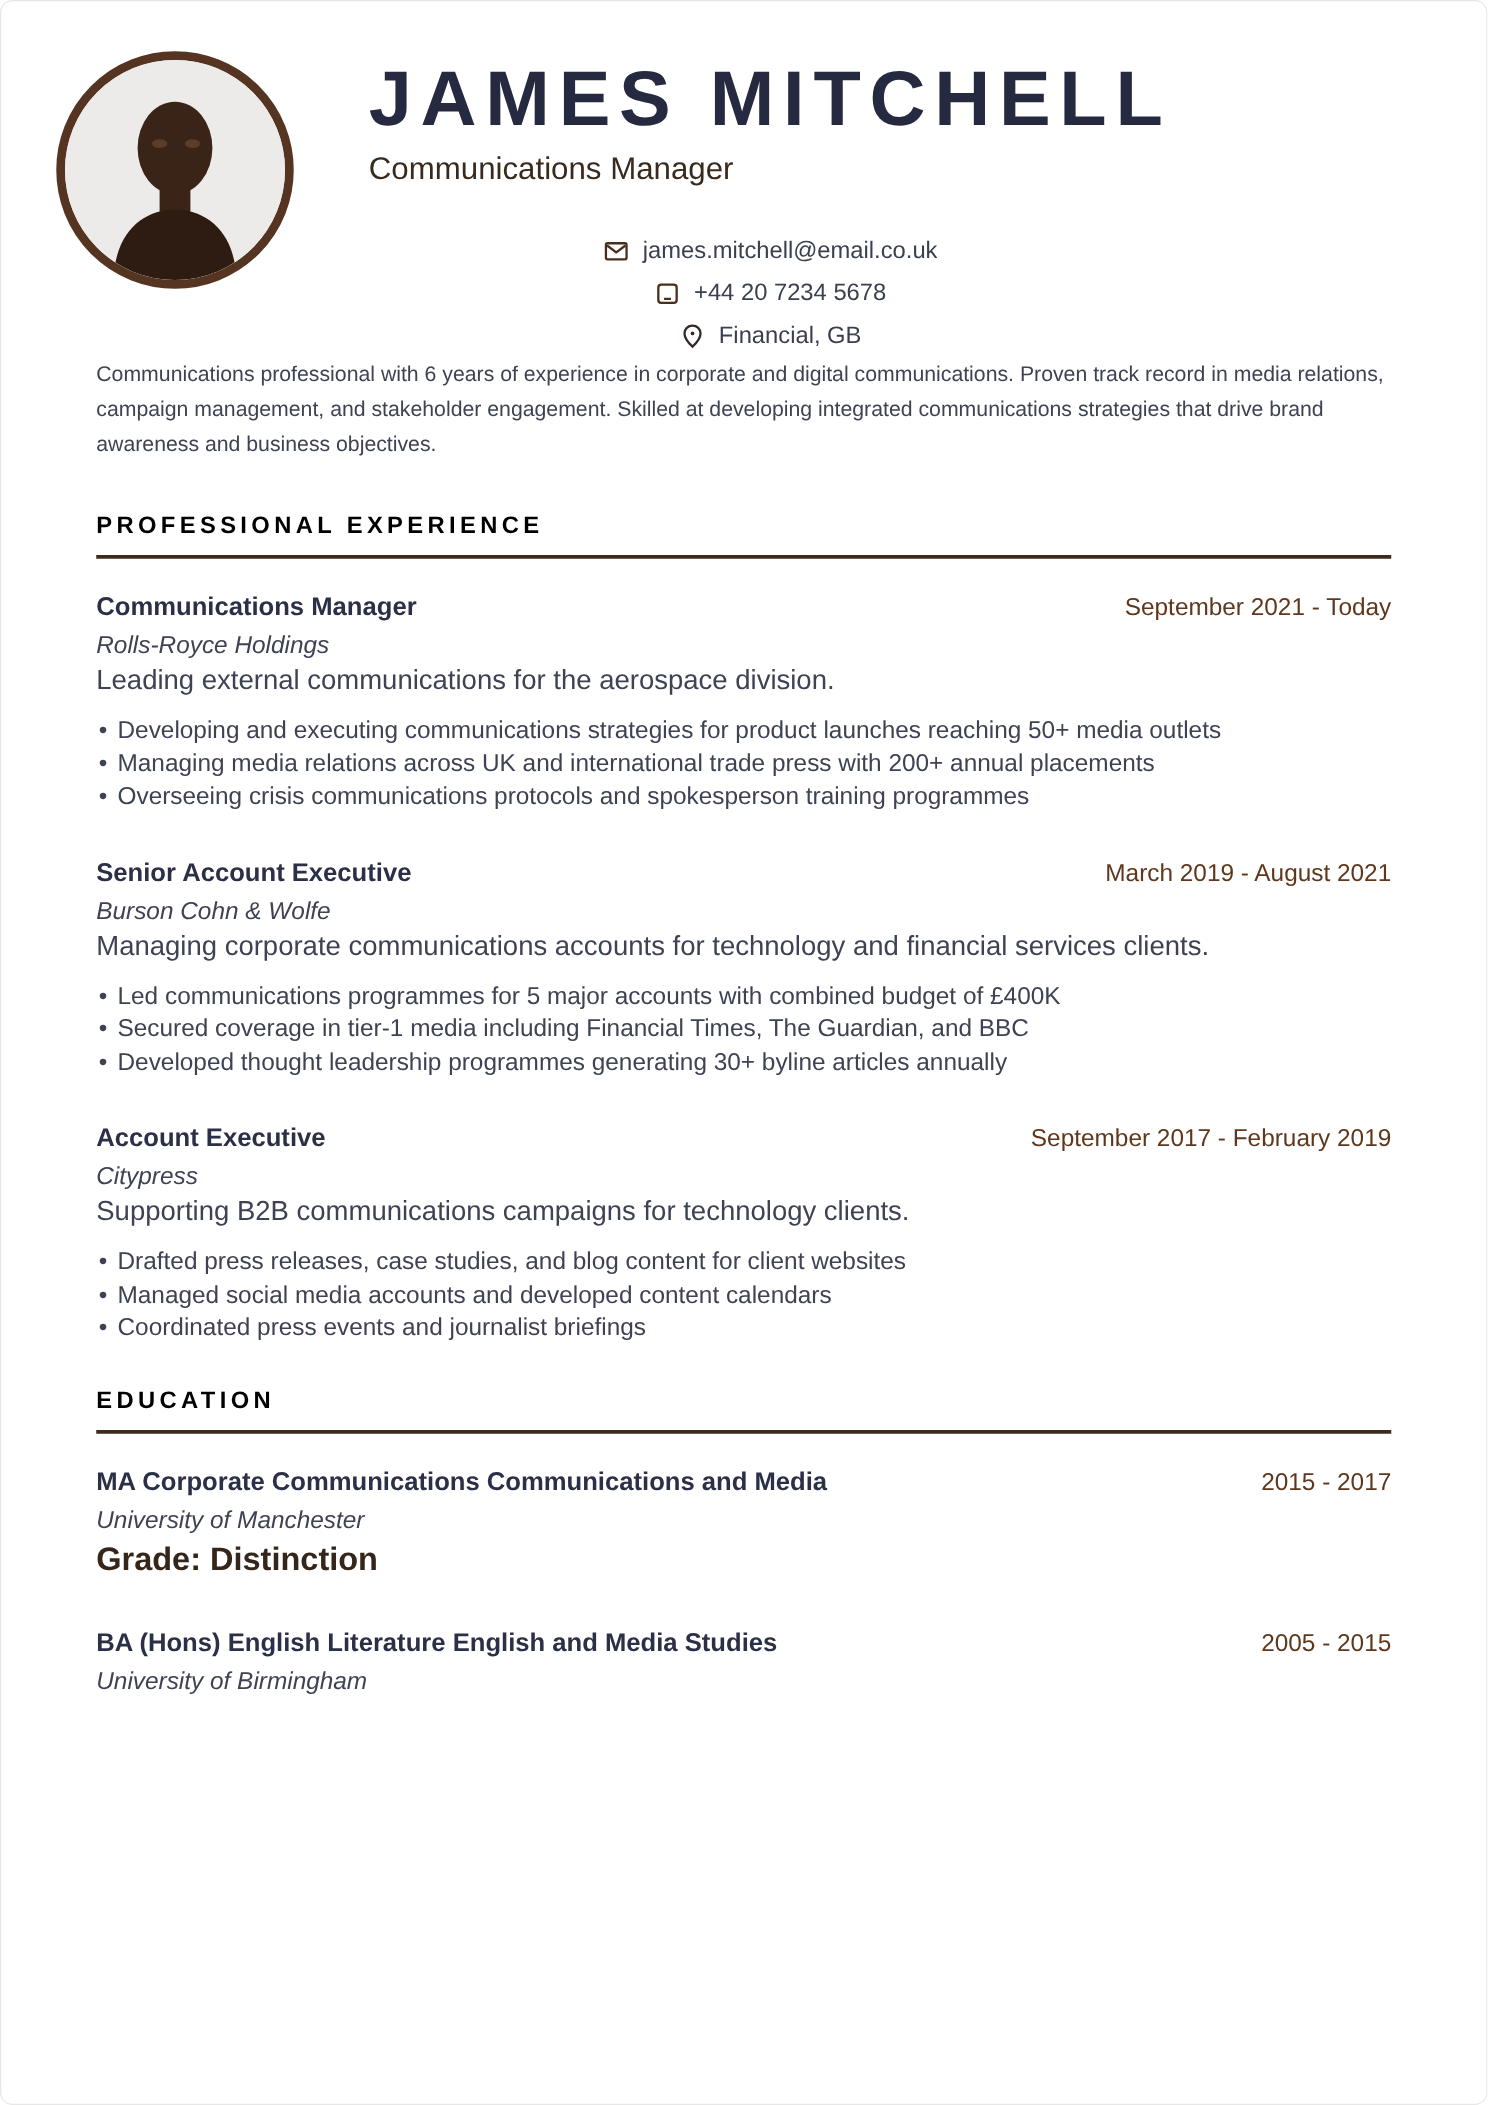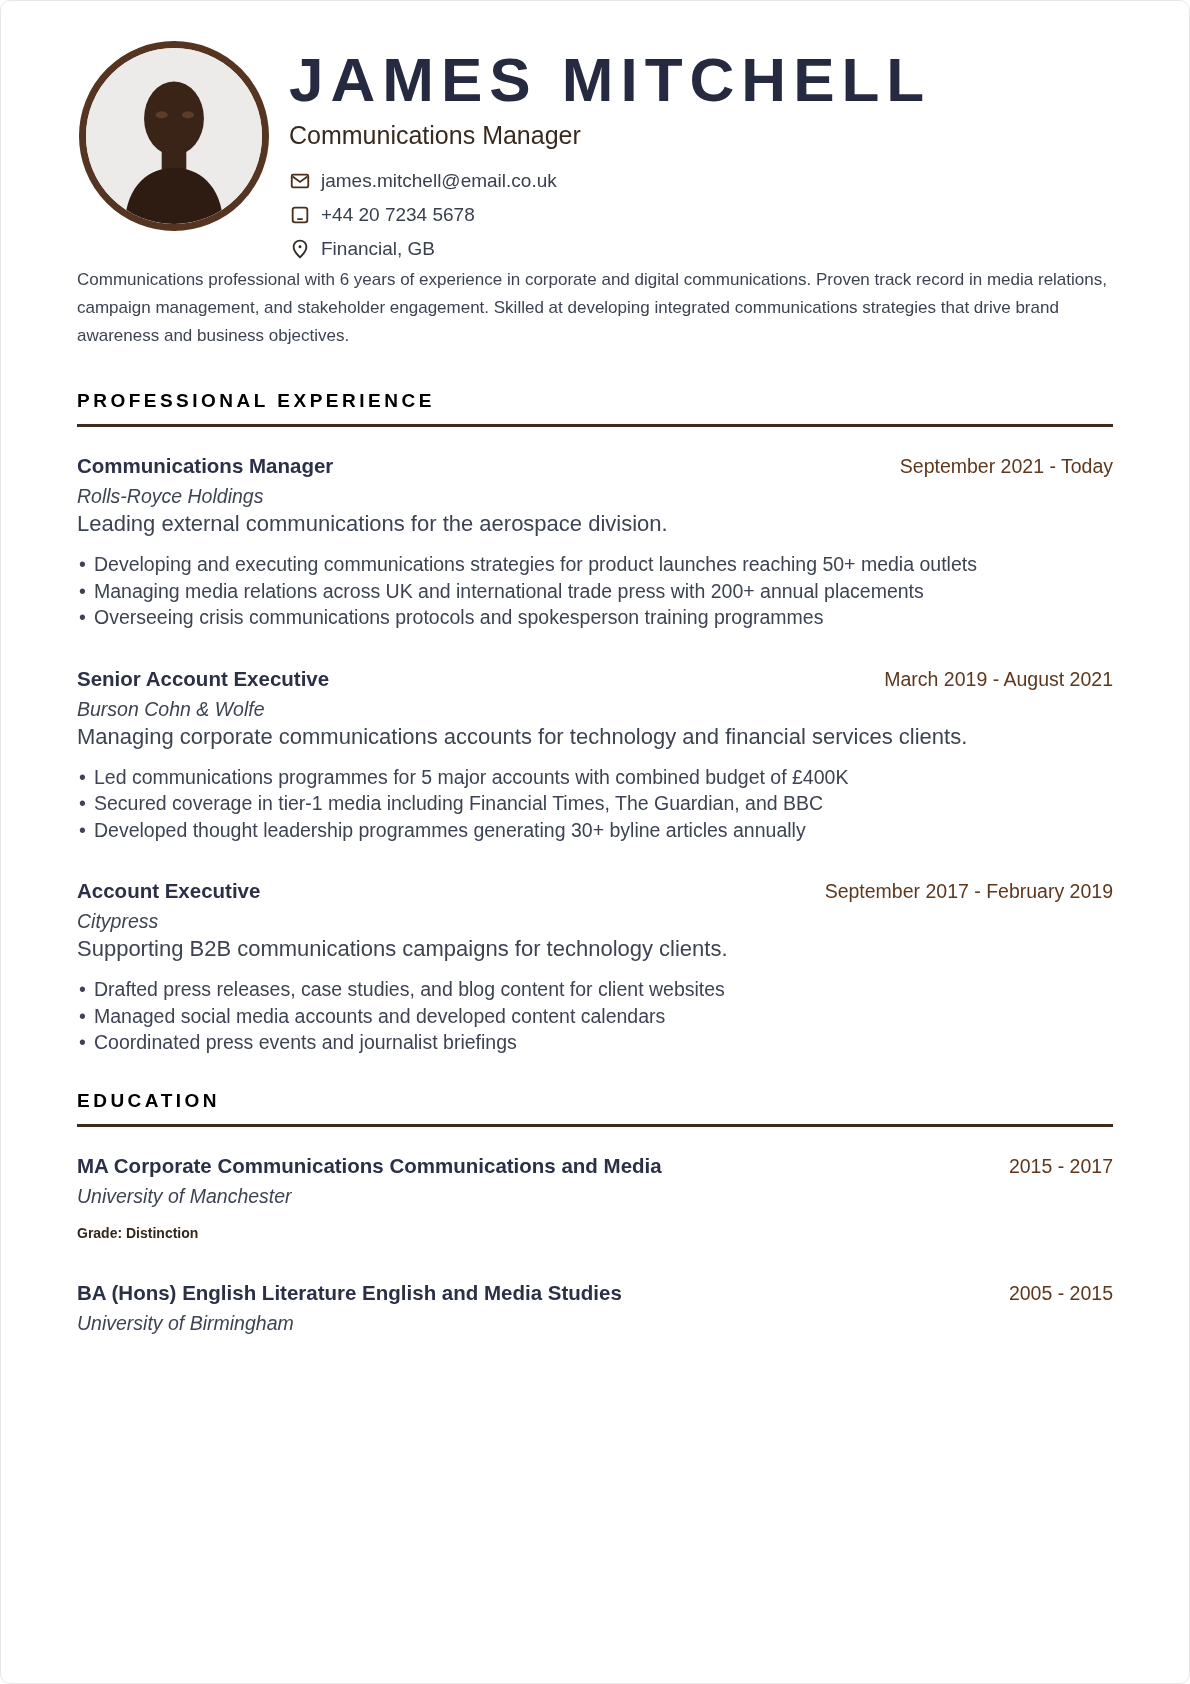--- a/index.html
+++ b/index.html
@@ -15,22 +15,22 @@
     background: #ffffff;
     border: 1px solid #e7e7e7;
     border-radius: 10px;
     overflow: hidden;
   }
 
   
   .header {
     display: flex;
     align-items: flex-start;
-    padding: 40px 76px 0 78px;
-    gap: 20px;
+    padding: 40px 76px 0 44px;
+    gap: 60px;
   }
   .photo {
     flex: 0 0 auto;
     width: 190px;
     height: 190px;
     border-radius: 50%;
     border: 7px solid #553521;
     background: #ecebe9;
     overflow: hidden;
   }
@@ -42,21 +42,21 @@
     letter-spacing: 7px;
     line-height: 1.0;
     color: #262a40;
     white-space: nowrap;
   }
   .job-role {
     margin-top: 10px;
     font-size: 25px;
     color: #392a1f;
   }
-  .contacts { margin-top: 20px; display: flex; flex-direction: column; gap: 12px; }
+  .contacts { margin-top: 40px; display: flex; flex-direction: column; gap: 12px; align-items: center; }
   .contact-row { display: flex; align-items: center; gap: 10px; font-size: 19px; color: #39404f; }
   .contact-row svg { display: block; }
 
   
   .summary {
     padding: 0 76px;
     margin-top: 6px;
     font-size: 17px;
     line-height: 28px;
     color: #3d4353;
@@ -104,22 +104,22 @@
     font-style: italic;
     color: #3d4353;
   }
   .entry-desc {
     margin-top: 2px;
     font-size: 22px;
     line-height: 27px;
     color: #3d4353;
   }
   .entry-grade {
-    margin-top: 17px;
-    font-size: 14px;
+    margin-top: 4px;
+    font-size: 26px;
     font-weight: 700;
     color: #34261a;
   }
   ul.bullets { margin-top: 14px; list-style: none; }
   ul.bullets li {
     position: relative;
     padding-left: 17px;
     font-size: 19.5px;
     line-height: 26.5px;
     color: #3d4353;

